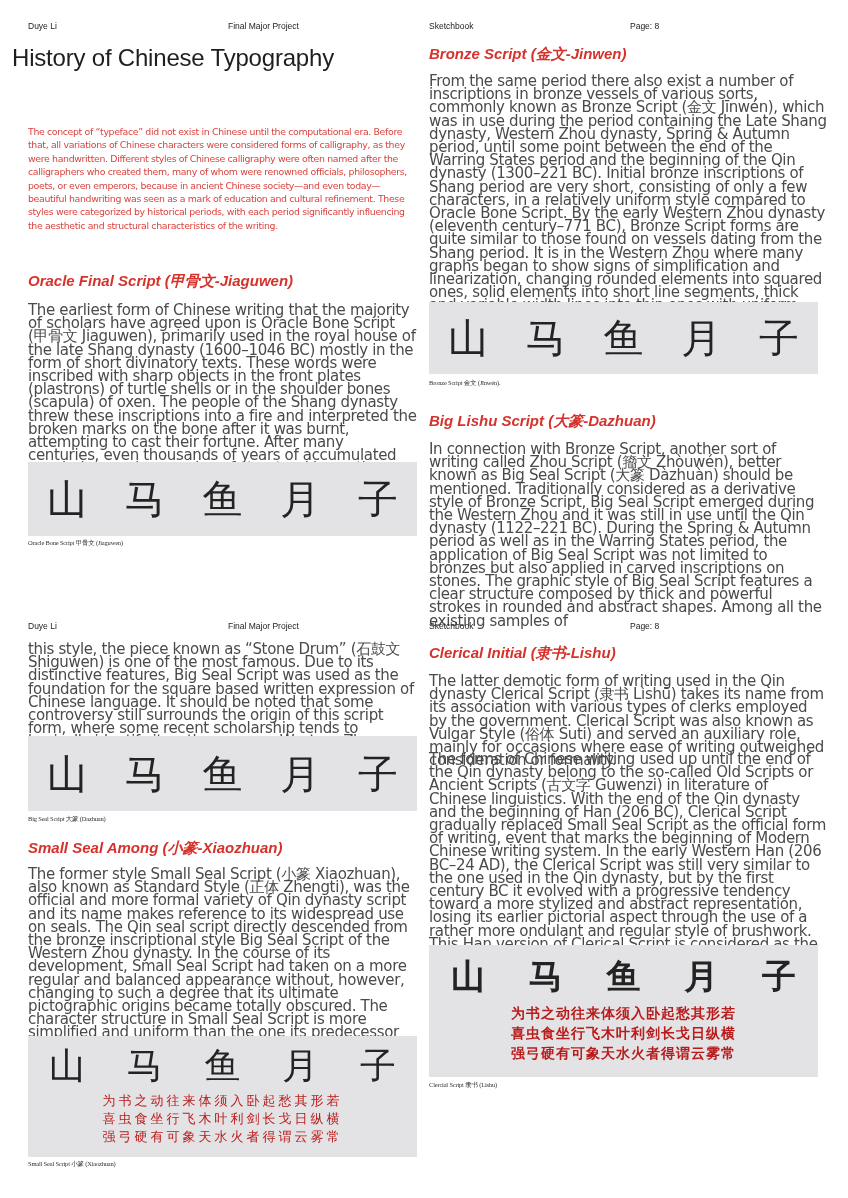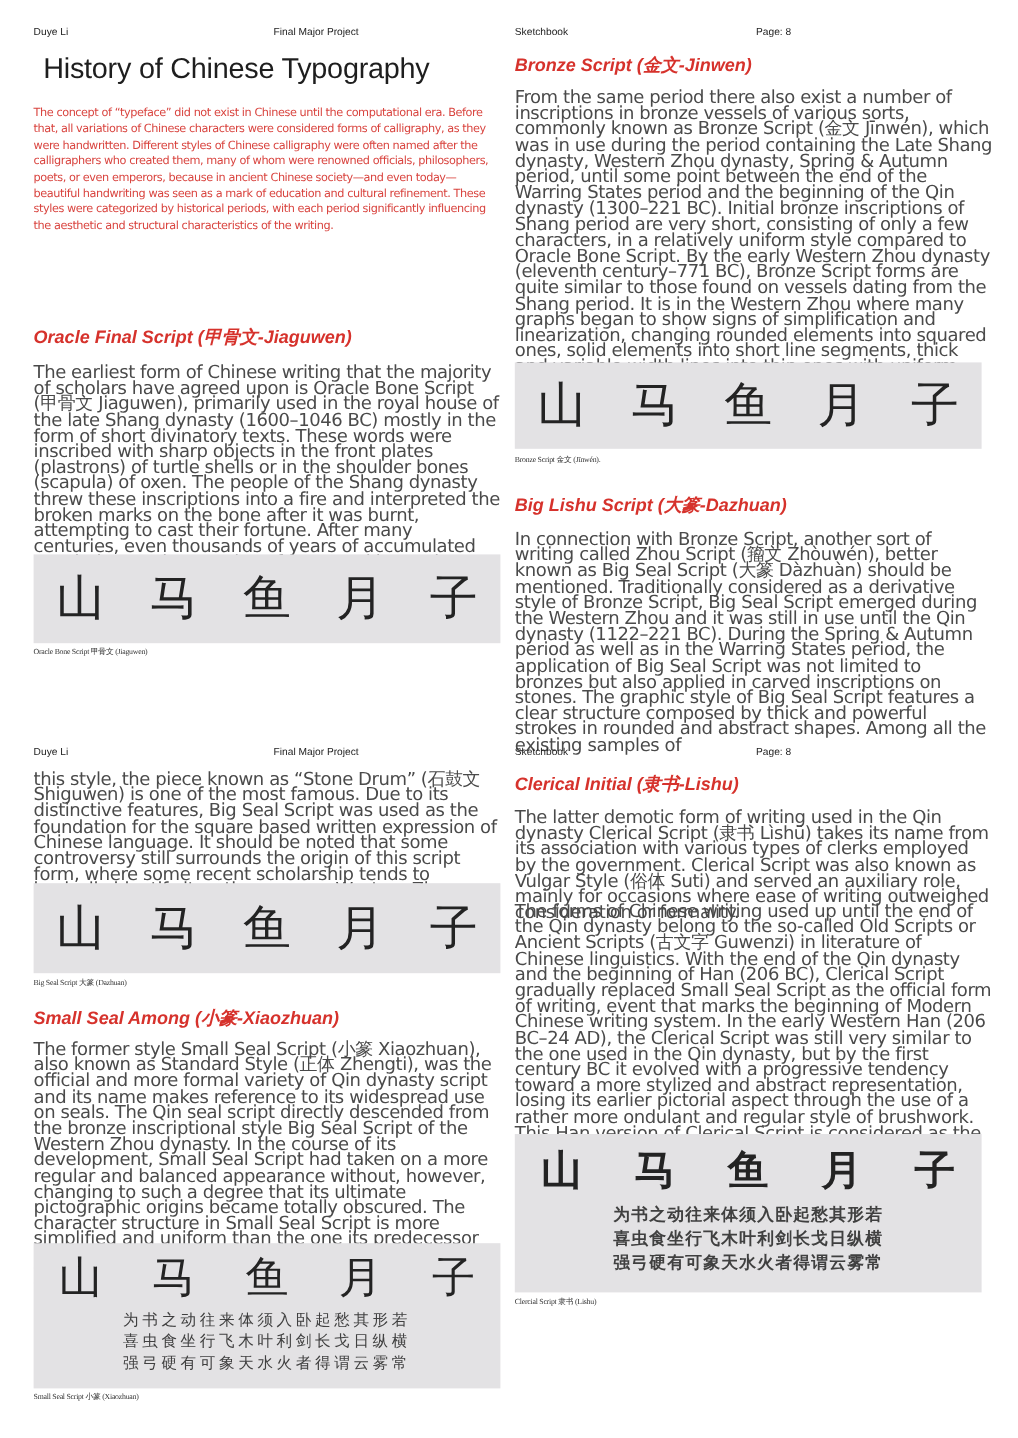--- a/index.html
+++ b/index.html
@@ -1,37 +1,37 @@
 <!DOCTYPE html>
 <html><head>
 <meta charset="utf-8">
 <style>
   * { box-sizing: border-box; margin: 0; padding: 0; }
   html, body { width: 848px; height: 1198px; background: #ffffff; overflow: hidden; }
   body { position: relative; font-family: "Liberation Sans", "DejaVu Sans", sans-serif; color: #4a4a4a; }
   .page { position: absolute; width: 424px; height: 599px; }
   .hdr { position: absolute; font-size: 8.5px; color: #222; font-family: "Liberation Sans", sans-serif; }
   .title { position: absolute; font-size: 24px; color: #1e1e1e; font-family: "Liberation Sans", sans-serif; letter-spacing: -0.2px; }
-  .intro { position: absolute; font-size: 9.4px; line-height: 13.4px; color: #d9443f; font-family: "DejaVu Sans", sans-serif; letter-spacing: -0.35px; }
+  .intro { position: absolute; font-size: 9.4px; line-height: 13.4px; color: #d9443f; font-family: "DejaVu Sans", sans-serif; letter-spacing: -0.35px; margin-top: 37px; }
   .body { position: absolute; font-size: 15px; line-height: 13.2px; color: #4a4a4a; font-family: "DejaVu Sans", sans-serif; letter-spacing: -0.35px; }
   .sec { position: absolute; font-size: 15px; color: #d6322c; font-style: italic; font-weight: bold; font-family: "Liberation Sans", sans-serif; }
   .imgbox { position: absolute; background: #e3e2e4; display: flex; align-items: center; justify-content: space-around; }
   .glyph { font-family: "DejaVu Serif", serif; color: #232323; font-size: 40px; line-height: 1; }
   .cap { position: absolute; font-size: 6.5px; color: #333; font-family: Liberation Serif, serif; letter-spacing: -0.2px; }
   .rows { display: flex; flex-direction: column; align-items: center; }
-  .row { font-family: "DejaVu Serif", serif; color: #404040; font-size: 14px; letter-spacing: 4px; line-height: 20px; }
+  .row { font-family: "DejaVu Serif", serif; color: #b91c1c; font-size: 14px; letter-spacing: 4px; line-height: 20px; }
   .bigrow { display: flex; justify-content: space-around; width: 100%; }
 </style>
 </head>
 <body>
 
 <div class="page" style="left:0;top:0;">
   <div class="hdr" style="left:28px;top:21px;">Duye Li</div>
   <div class="hdr" style="left:228px;top:21px;">Final Major Project</div>
-  <div class="title" style="left:36px;top:44px;">History of Chinese Typography</div>
+  <div class="title" style="left:12px;top:44px;">History of Chinese Typography</div>
   <div class="intro" style="left:28px;top:88px;width:390px;">The concept of “typeface” did not exist in Chinese until the computational era. Before that, all variations of Chinese characters were considered forms of calligraphy, as they were handwritten. Different styles of Chinese calligraphy were often named after the calligraphers who created them, many of whom were renowned officials, philosophers, poets, or even emperors, because in ancient Chinese society—and even today—beautiful handwriting was seen as a mark of education and cultural refinement. These styles were categorized by historical periods, with each period significantly influencing the aesthetic and structural characteristics of the writing.</div>
   <div class="sec" style="left:28px;top:272px;">Oracle Final Script (甲骨文-Jiaguwen)</div>
   <div class="body" style="left:28px;top:304px;width:390px;">The earliest form of Chinese writing that the majority of scholars have agreed upon is Oracle Bone Script (甲骨文 Jiaguwen), primarily used in the royal house of the late Shang dynasty (1600–1046 BC) mostly in the form of short divinatory texts. These words were inscribed with sharp objects in the front plates (plastrons) of turtle shells or in the shoulder bones (scapula) of oxen. The people of the Shang dynasty threw these inscriptions into a fire and interpreted the broken marks on the bone after it was burnt, attempting to cast their fortune. After many centuries, even thousands of years of accumulated vocabulary and expansion of structural base, the Oracle Bone Script represented a mature written language.</div>
   <div class="imgbox" style="left:28px;top:462px;width:389px;height:74px;">
     <span class="glyph">山</span>
     <span class="glyph">马</span>
     <span class="glyph">鱼</span>
     <span class="glyph">月</span>
     <span class="glyph">子</span>
   </div>

